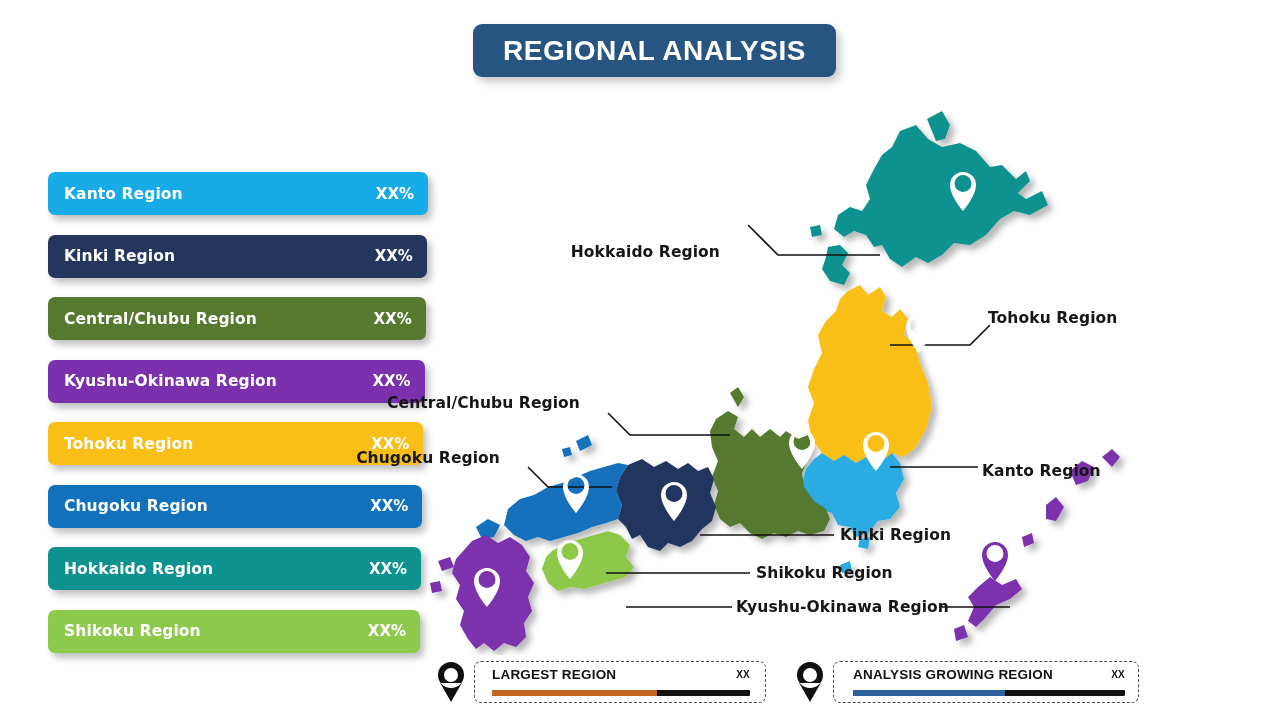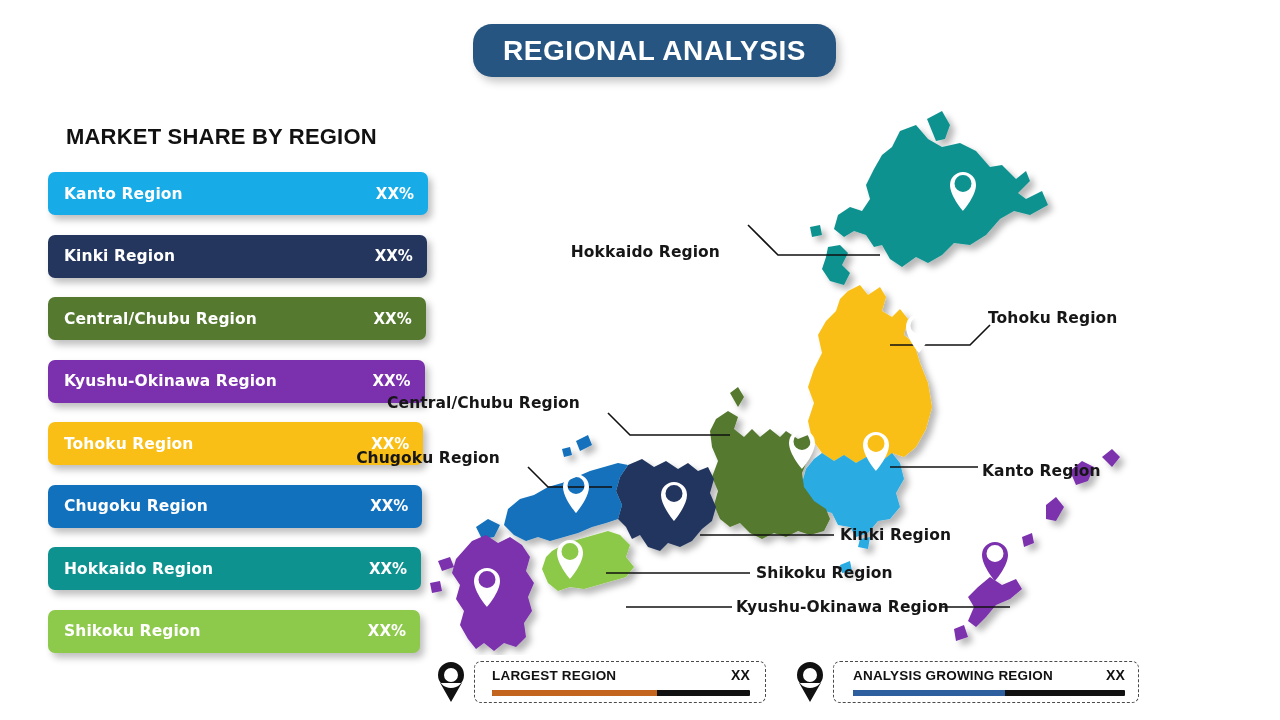--- a/index.html
+++ b/index.html
@@ -9,21 +9,21 @@
     background:#ffffff;
     font-family:"Liberation Sans", sans-serif;
     overflow:hidden;
     position:relative;
   }
   #stage{position:absolute;left:0;top:0;width:1280px;height:720px;}
 
   
   .title-banner{
     position:absolute; left:473px; top:24px; width:363px; height:53px;
-    background:#275582; border-radius:19px;
+    background:#275582; border-radius:9px;
     box-shadow:4px 5px 8px rgba(0,0,0,.22);
     display:flex; align-items:center; justify-content:center;
   }
   .title-banner .title-text{
     color:#ffffff; font-size:28px; font-weight:bold; letter-spacing:.6px;
     line-height:1;
   }
 
   
   .logo{position:absolute; left:1110px; top:16px; width:160px; height:44px;}
@@ -86,39 +86,38 @@
     box-sizing:border-box;
   }
   .legend-row{
     position:absolute; left:18px; top:6px; right:14px;
     display:flex; align-items:center; justify-content:space-between;
   }
   .legend-title{
     font-size:13.5px; font-weight:bold; color:#111; letter-spacing:.2px;
   }
   .legend-value{
-    font-size:14px; font-weight:bold; color:#111; letter-spacing:.2px;
+    font-size:10px; font-weight:bold; color:#111; letter-spacing:.2px;
   }
   .legend-track{
     position:absolute; left:18px; right:14px; bottom:9px; height:6px;
     background:#111111; border-radius:1px; overflow:hidden;
   }
   .legend-fill{height:100%;}
 </style>
 </head>
 <body>
 
 <div id="stage">
 
   <div class="title-banner">
     <span class="title-text">REGIONAL ANALYSIS</span>
   </div>
 
 
-  <div class="panel-heading">MARKET SHARE BY REGION</div>
 
   <div class="bars" id="bars">
       <div class="bar" style="left: 48px; top: 172px; width: 380px; background: rgb(23, 171, 232);">
         <span class="bar-label">Kanto  Region</span>
         <span class="bar-value">XX%</span>
       </div>
       <div class="bar" style="left: 48px; top: 234.5px; width: 378.9px; background: rgb(36, 54, 94);">
         <span class="bar-label">Kinki  Region</span>
         <span class="bar-value">XX%</span>
       </div>

